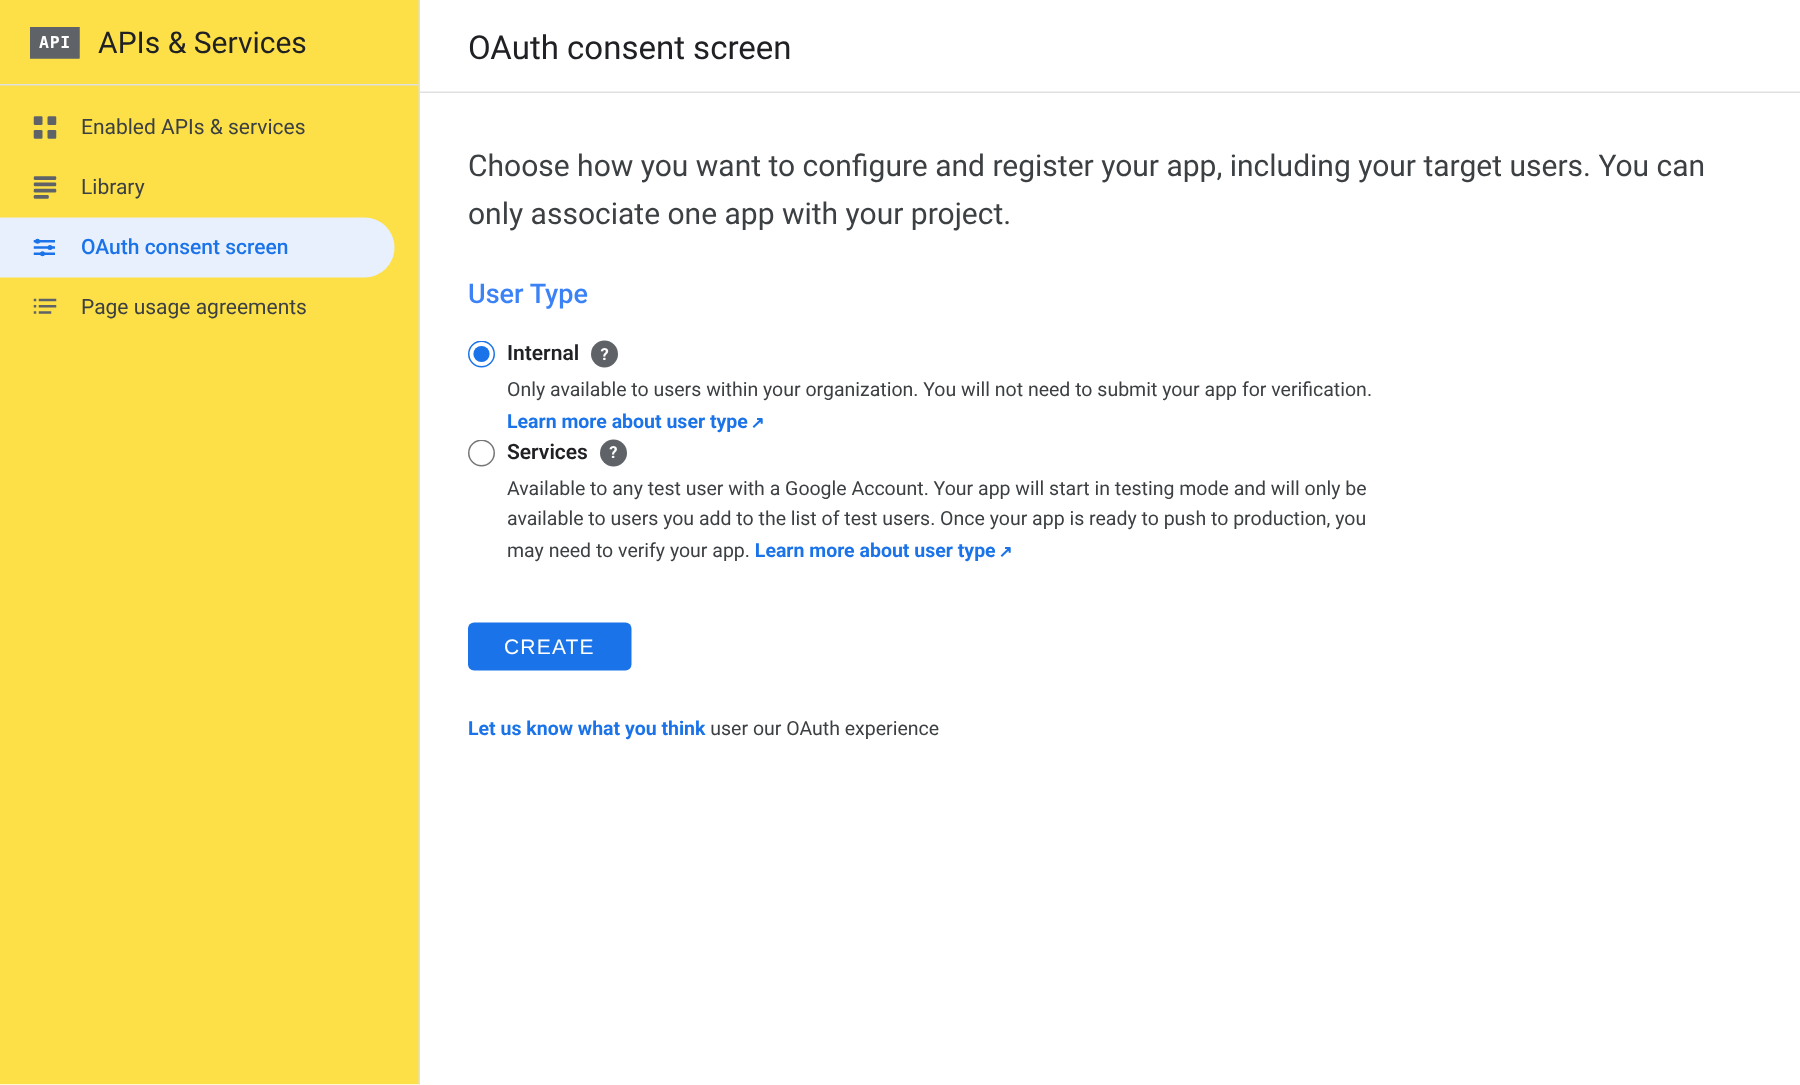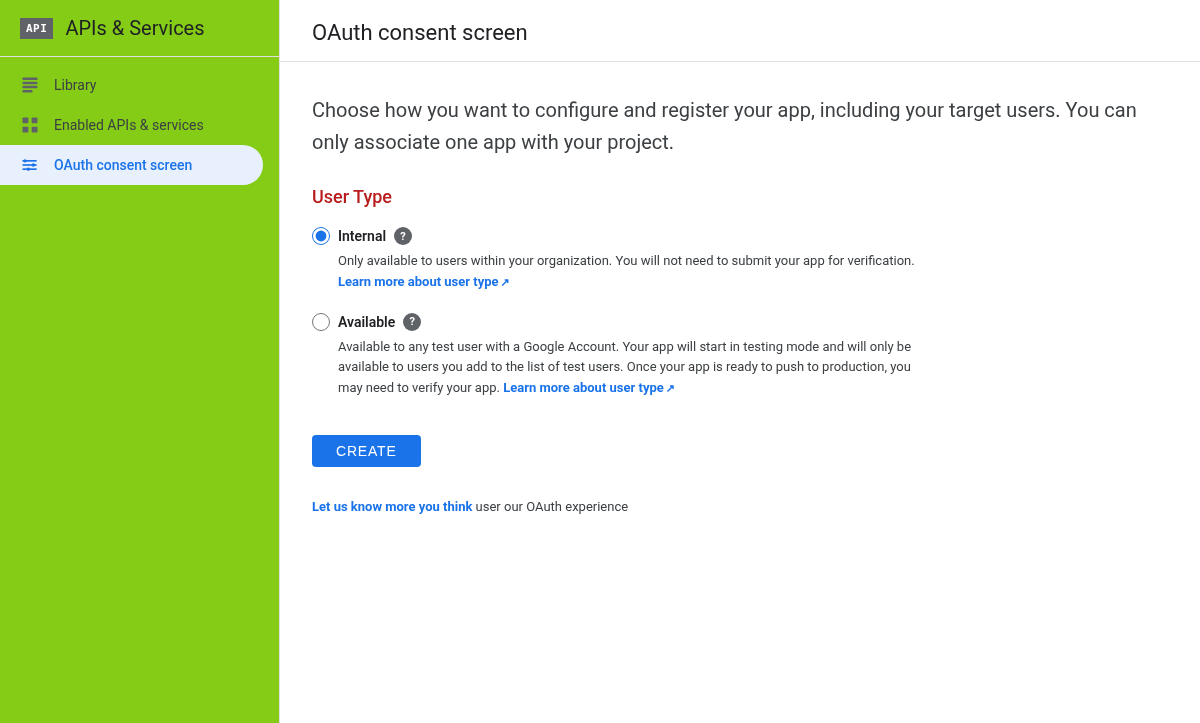--- a/index.html
+++ b/index.html
@@ -10,21 +10,21 @@
       display: flex;
       height: 100vh;
       overflow: hidden;
       background: #fff;
     }
 
     
     .sidebar {
       width: 280px;
       min-width: 280px;
-      background: #84cc16;
+      background: #fde047;
       border-right: 1px solid #e0e0e0;
       display: flex;
       flex-direction: column;
       padding-top: 0;
     }
 
     .sidebar-header {
       display: flex;
       align-items: center;
       padding: 16px 20px;
@@ -115,28 +115,27 @@
     .intro-text {
       font-size: 20px;
       color: #3c4043;
       line-height: 1.6;
       margin-bottom: 28px;
     }
 
     .section-title {
       font-size: 18px;
       font-weight: 500;
-      color: #b91c1c;
+      color: #3b82f6;
       margin-bottom: 20px;
     }
 
     .user-type-options {
       display: flex;
       flex-direction: column;
-      gap: 20px;
     }
 
     .option-group {
       display: flex;
       flex-direction: column;
       gap: 6px;
     }
 
     .option-header {
       display: flex;
@@ -221,56 +220,69 @@
 <div class="sidebar">
   <div class="sidebar-header">
     <span class="api-logo">API</span>
     <span class="sidebar-title">APIs &amp; Services</span>
   </div>
   <nav class="sidebar-nav">
 
     <div class="sidebar-item">
       <span class="sidebar-icon">
         <svg class="icon-svg" viewBox="0 0 24 24" fill="#5f6368">
+          <rect x="3" y="3" width="7" height="7" rx="1"></rect>
+          <rect x="14" y="3" width="7" height="7" rx="1"></rect>
+          <rect x="3" y="14" width="7" height="7" rx="1"></rect>
+          <rect x="14" y="14" width="7" height="7" rx="1"></rect>
+        </svg>
+      </span>
+      <span class="sidebar-item-label">Enabled APIs &amp; services</span>
+    </div>
+
+    <div class="sidebar-item">
+      <span class="sidebar-icon">
+        <svg class="icon-svg" viewBox="0 0 24 24" fill="#5f6368">
           <rect x="3" y="3" width="18" height="3" rx="1"></rect>
           <rect x="3" y="8" width="18" height="3" rx="1"></rect>
           <rect x="3" y="13" width="18" height="3" rx="1"></rect>
           <rect x="3" y="18" width="12" height="3" rx="1"></rect>
         </svg>
       </span>
       <span class="sidebar-item-label">Library</span>
-    </div>
-
-    <div class="sidebar-item">
-      <span class="sidebar-icon">
-        <svg class="icon-svg" viewBox="0 0 24 24" fill="#5f6368">
-          <rect x="3" y="3" width="7" height="7" rx="1"></rect>
-          <rect x="14" y="3" width="7" height="7" rx="1"></rect>
-          <rect x="3" y="14" width="7" height="7" rx="1"></rect>
-          <rect x="14" y="14" width="7" height="7" rx="1"></rect>
-        </svg>
-      </span>
-      <span class="sidebar-item-label">Enabled APIs &amp; services</span>
     </div>
 
 
     <div class="sidebar-item active">
       <span class="sidebar-icon">
         <svg class="icon-svg" viewBox="0 0 24 24" fill="#1a73e8">
           <circle cx="6" cy="7" r="2" fill="#1a73e8"></circle>
           <line x1="3" y1="7" x2="20" y2="7" stroke="#1a73e8" stroke-width="2"></line>
           <circle cx="16" cy="12" r="2" fill="#1a73e8"></circle>
           <line x1="3" y1="12" x2="20" y2="12" stroke="#1a73e8" stroke-width="2"></line>
           <circle cx="10" cy="17" r="2" fill="#1a73e8"></circle>
           <line x1="3" y1="17" x2="20" y2="17" stroke="#1a73e8" stroke-width="2"></line>
         </svg>
       </span>
       <span class="sidebar-item-label">OAuth consent screen</span>
     </div>
 
+    <div class="sidebar-item">
+      <span class="sidebar-icon">
+        <svg class="icon-svg" viewBox="0 0 24 24" fill="#5f6368">
+          <rect x="3" y="5" width="2" height="2"></rect>
+          <rect x="7" y="5" width="14" height="2"></rect>
+          <rect x="3" y="10" width="2" height="2"></rect>
+          <rect x="7" y="10" width="14" height="2"></rect>
+          <rect x="3" y="15" width="2" height="2"></rect>
+          <rect x="7" y="15" width="10" height="2"></rect>
+        </svg>
+      </span>
+      <span class="sidebar-item-label">Page usage agreements</span>
+    </div>
 
   </nav>
 </div>
 
 <div class="main-content">
   <div class="page-header">
     <h1 class="page-title">OAuth consent screen</h1>
   </div>
 
   <div class="content-area">
@@ -290,33 +302,33 @@
           <span>Only available to users within your organization. You will not need to submit your app for verification.</span>
           <a class="link" href="#">
             <span>Learn more about user type</span><span class="external-icon">↗</span>
           </a>
         </div>
       </div>
 
       <div class="option-group">
         <div class="option-header">
           <input type="radio" class="radio-input" name="user-type" value="external" style="">
-          <span class="option-label">Available</span>
+          <span class="option-label">Services</span>
           <div class="help-icon">?</div>
         </div>
         <div class="option-description">
           <span>Available to any test user with a Google Account. Your app will start in testing mode and will only be available to users you add to the list of test users. Once your app is ready to push to production, you may need to verify your app.</span>
           <a class="link" href="#">
             <span>Learn more about user type</span><span class="external-icon">↗</span>
           </a>
         </div>
       </div>
 
     </div>
 
     <button class="create-button">CREATE</button>
 
     <div class="feedback-text">
-      <a class="link" href="#">Let us know more you think</a><span> user our OAuth experience</span>
+      <a class="link" href="#">Let us know what you think</a><span> user our OAuth experience</span>
     </div>
 
   </div>
 </div>
 
 </body></html>

